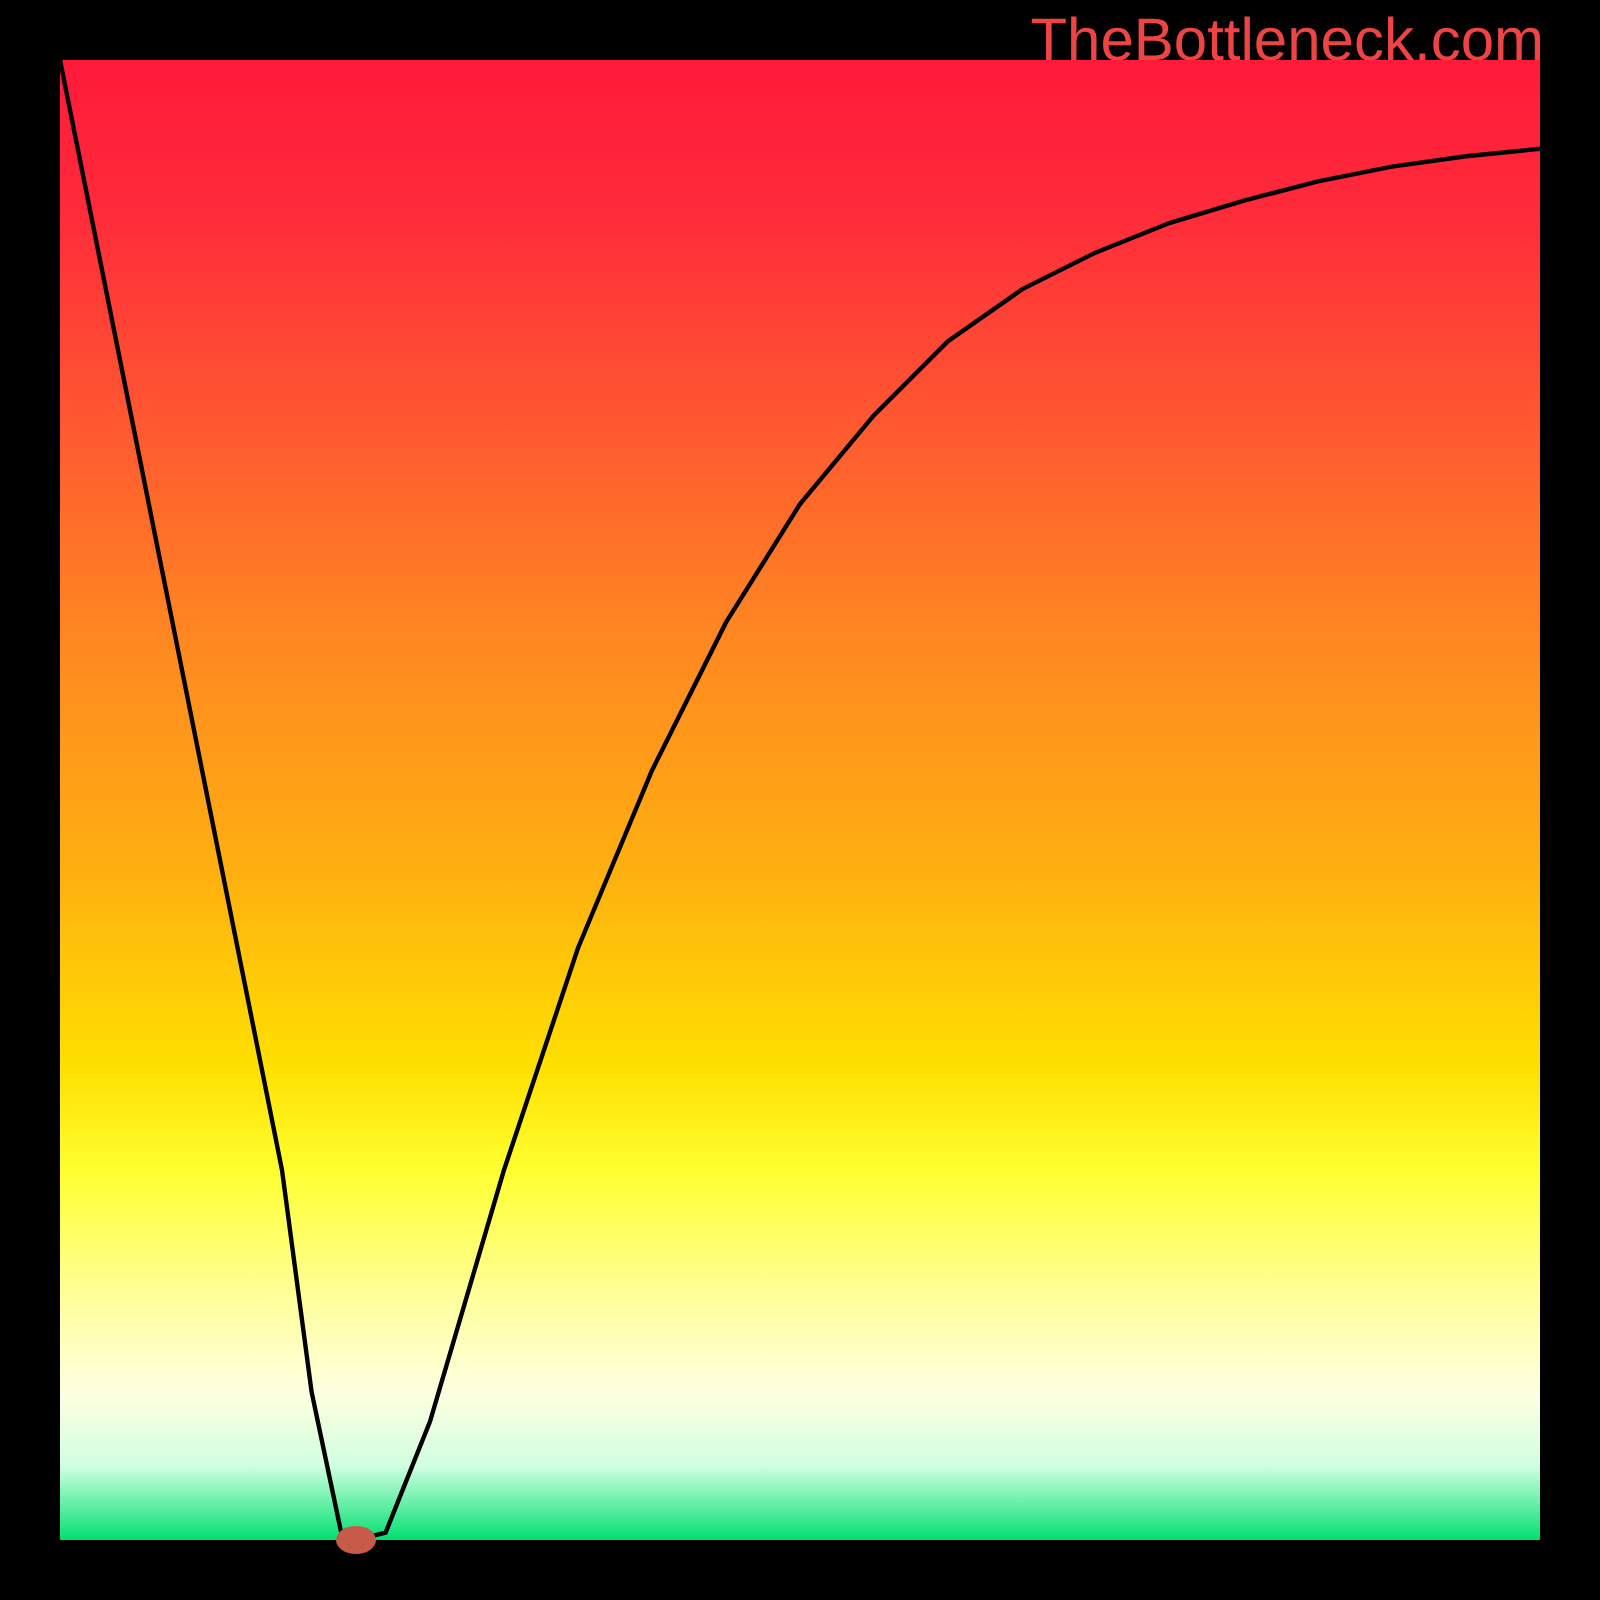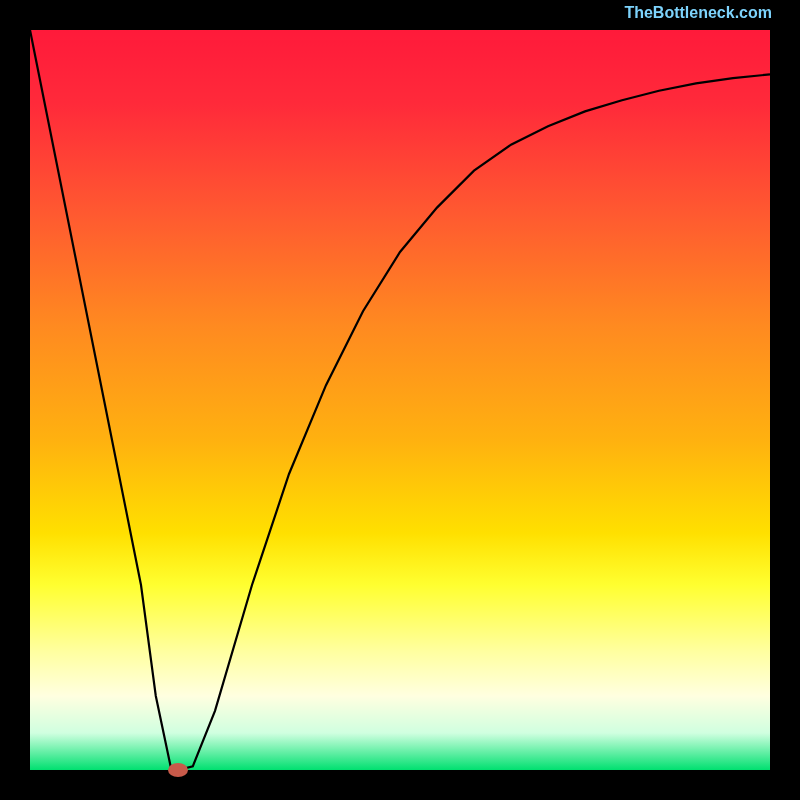--- a/index.html
+++ b/index.html
@@ -34,23 +34,23 @@
       #ffffa0 84%,
       #ffffe0 90%,
       #d0ffe0 95%,
       #00e070 100%
     );
   }
   .watermark {
     position: absolute;
     top: 4px;
     right: 28px;
-    color: #7dd3fc;
-    font-size: 16px;
-    font-weight: 700;
+    color: #ef4444;
+    font-size: 30px;
+    font-weight: 400;
   }
   svg.curve {
     position: absolute;
     left: 0;
     top: 0;
     width: 740px;
     height: 740px;
     overflow: visible;
   }
   .marker {

